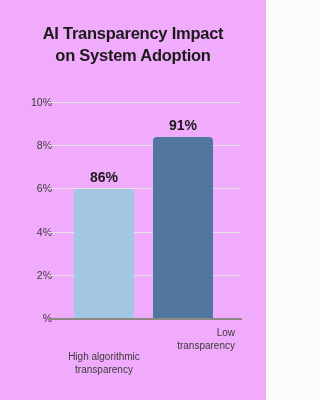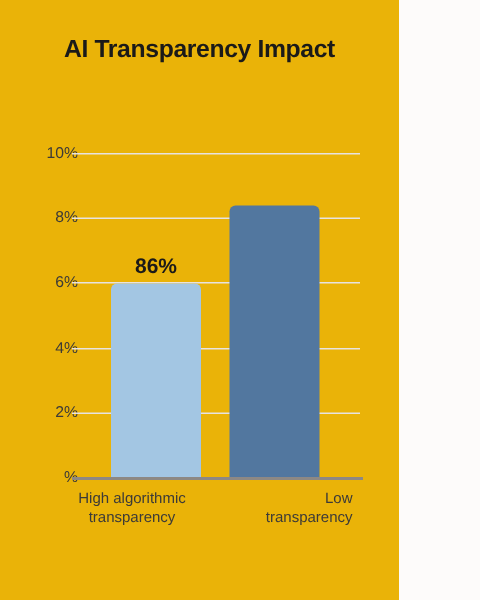--- a/index.html
+++ b/index.html
@@ -12,21 +12,21 @@
     background: #FDFBFA;
     font-family: "Liberation Sans", sans-serif;
     -webkit-font-smoothing: antialiased;
     overflow: hidden;
   }
 
   #chart-card {
     position: relative;
     width: 266px;
     height: 400px;
-    background: #eab308;
+    background: #f0abfc;
     box-sizing: border-box;
   }
 
   
   #chart-title {
     position: absolute;
     left: 14px;
     top: 22px;
     width: 238px;
     text-align: center;
@@ -104,20 +104,21 @@
   }
   .xlabel .cline { display: block; }
 </style>
 </head>
 <body>
 
 <div id="chart-card">
 
   <div id="chart-title">
     <span class="tline">AI Transparency Impact</span>
+    <span class="tline">on System Adoption</span>
   </div>
 
   <div class="ytick" style="top:102px;">10%</div>
   <div class="ytick" style="top:145px;">8%</div>
   <div class="ytick" style="top:188px;">6%</div>
   <div class="ytick" style="top:232px;">4%</div>
   <div class="ytick" style="top:275px;">2%</div>
   <div class="ytick" style="top:318px;">%</div>
 
   <div id="plot-area">
@@ -128,22 +129,23 @@
     <div class="gridline" style="top:179px;"></div>
 
     <div class="bar" style="left:26px; width:60px; top:93px; height:129px; background:#A3C6E3;"></div>
 
     <div class="bar" style="left:105px; width:60px; top:41px; height:181px; background:#52779F;"></div>
   </div>
 
   <div id="baseline"></div>
 
   <div class="bar-value" style="left:59px; top:169px;">86%</div>
+  <div class="bar-value" style="left:138px; top:117px;">91%</div>
 
-  <div class="xlabel" style="left:36px;">
+  <div class="xlabel" style="left:52px;margin-top:24px;">
     <span class="cline">High algorithmic</span>
     <span class="cline">transparency</span>
   </div>
   <div class="xlabel" style="left:131px;text-align:right;">
     <span class="cline">Low</span>
     <span class="cline">transparency</span>
   </div>
 
 </div>
 

